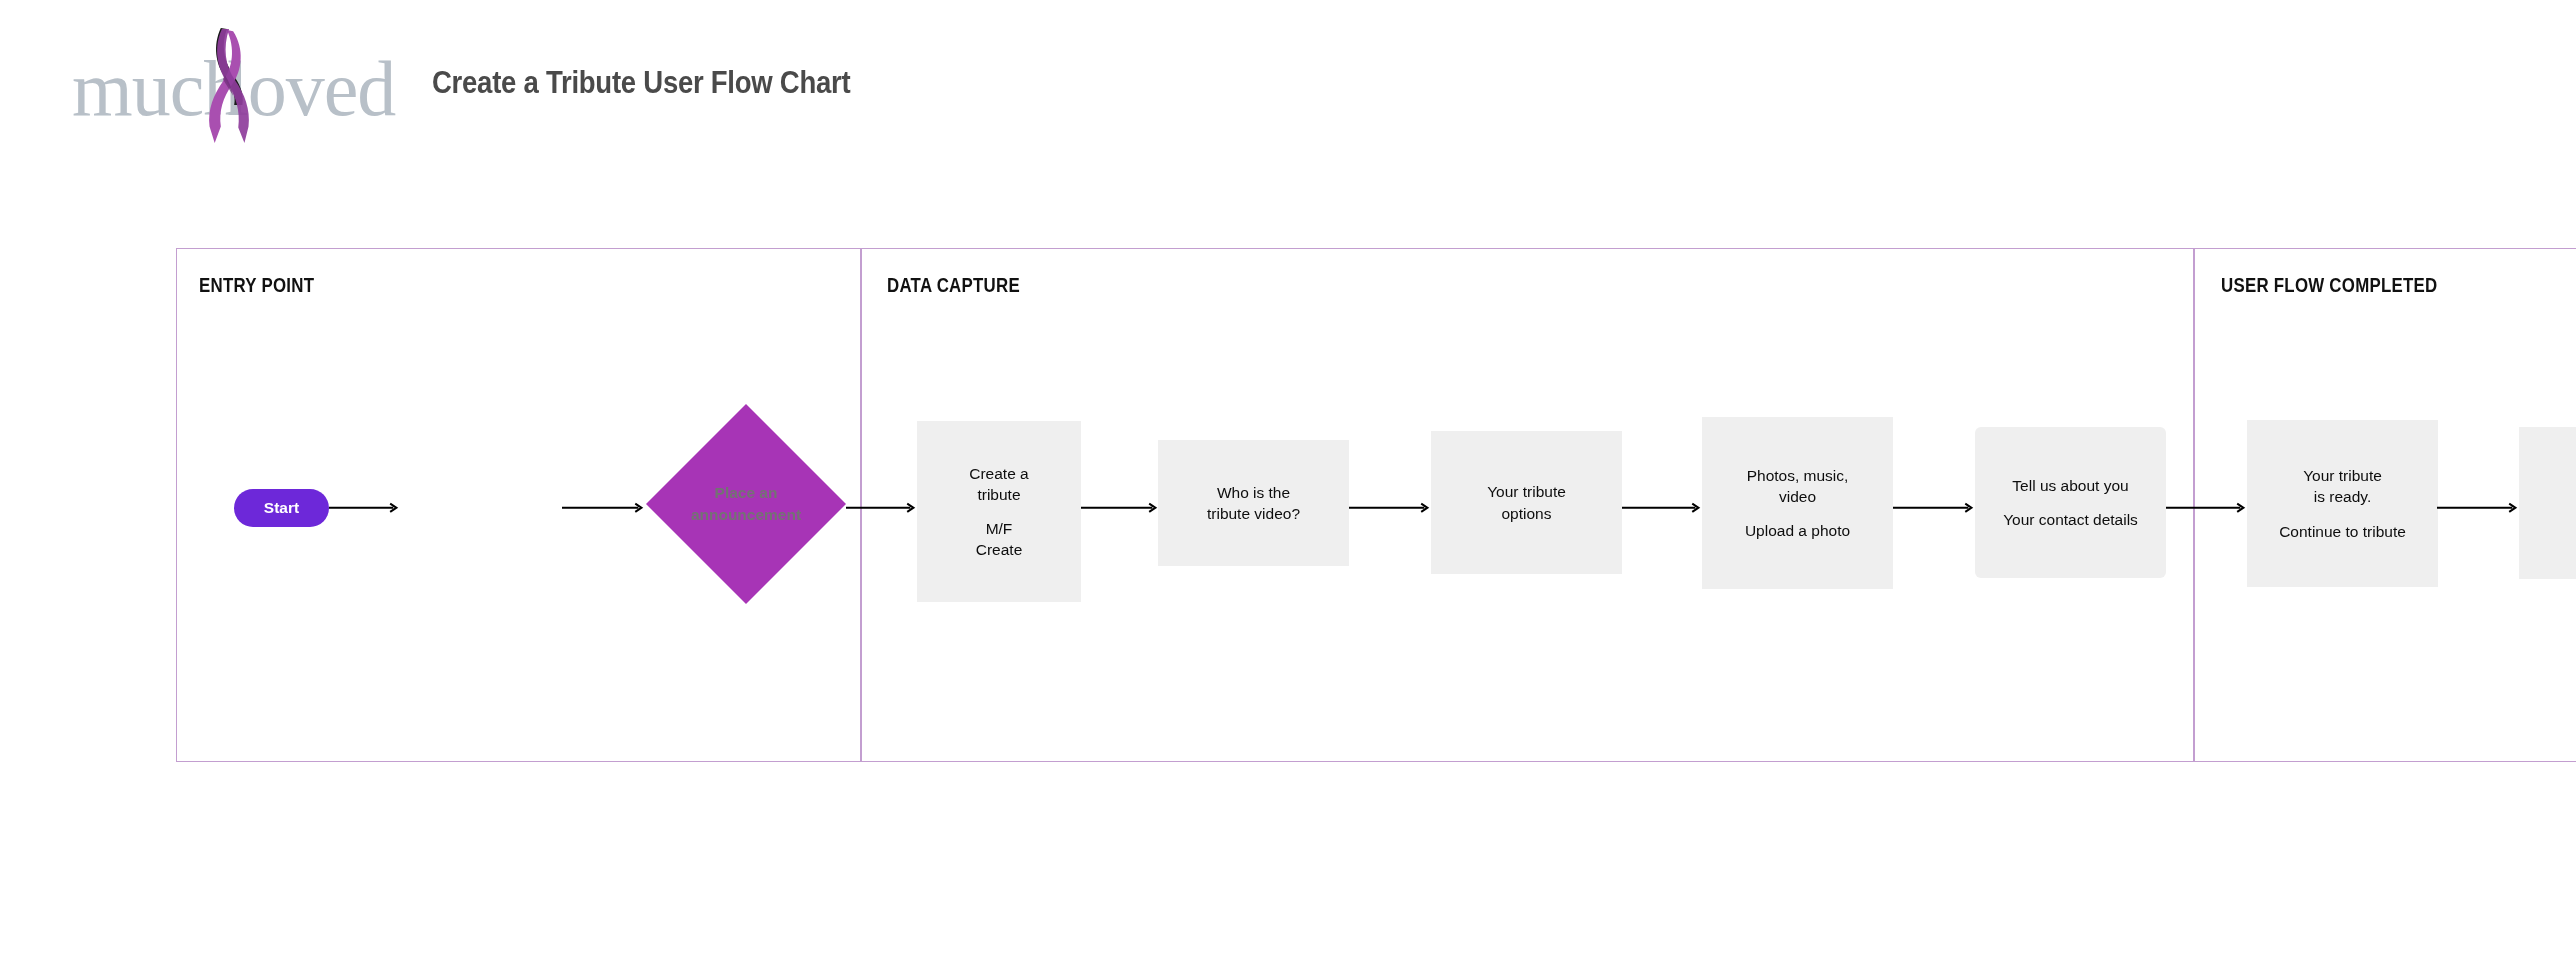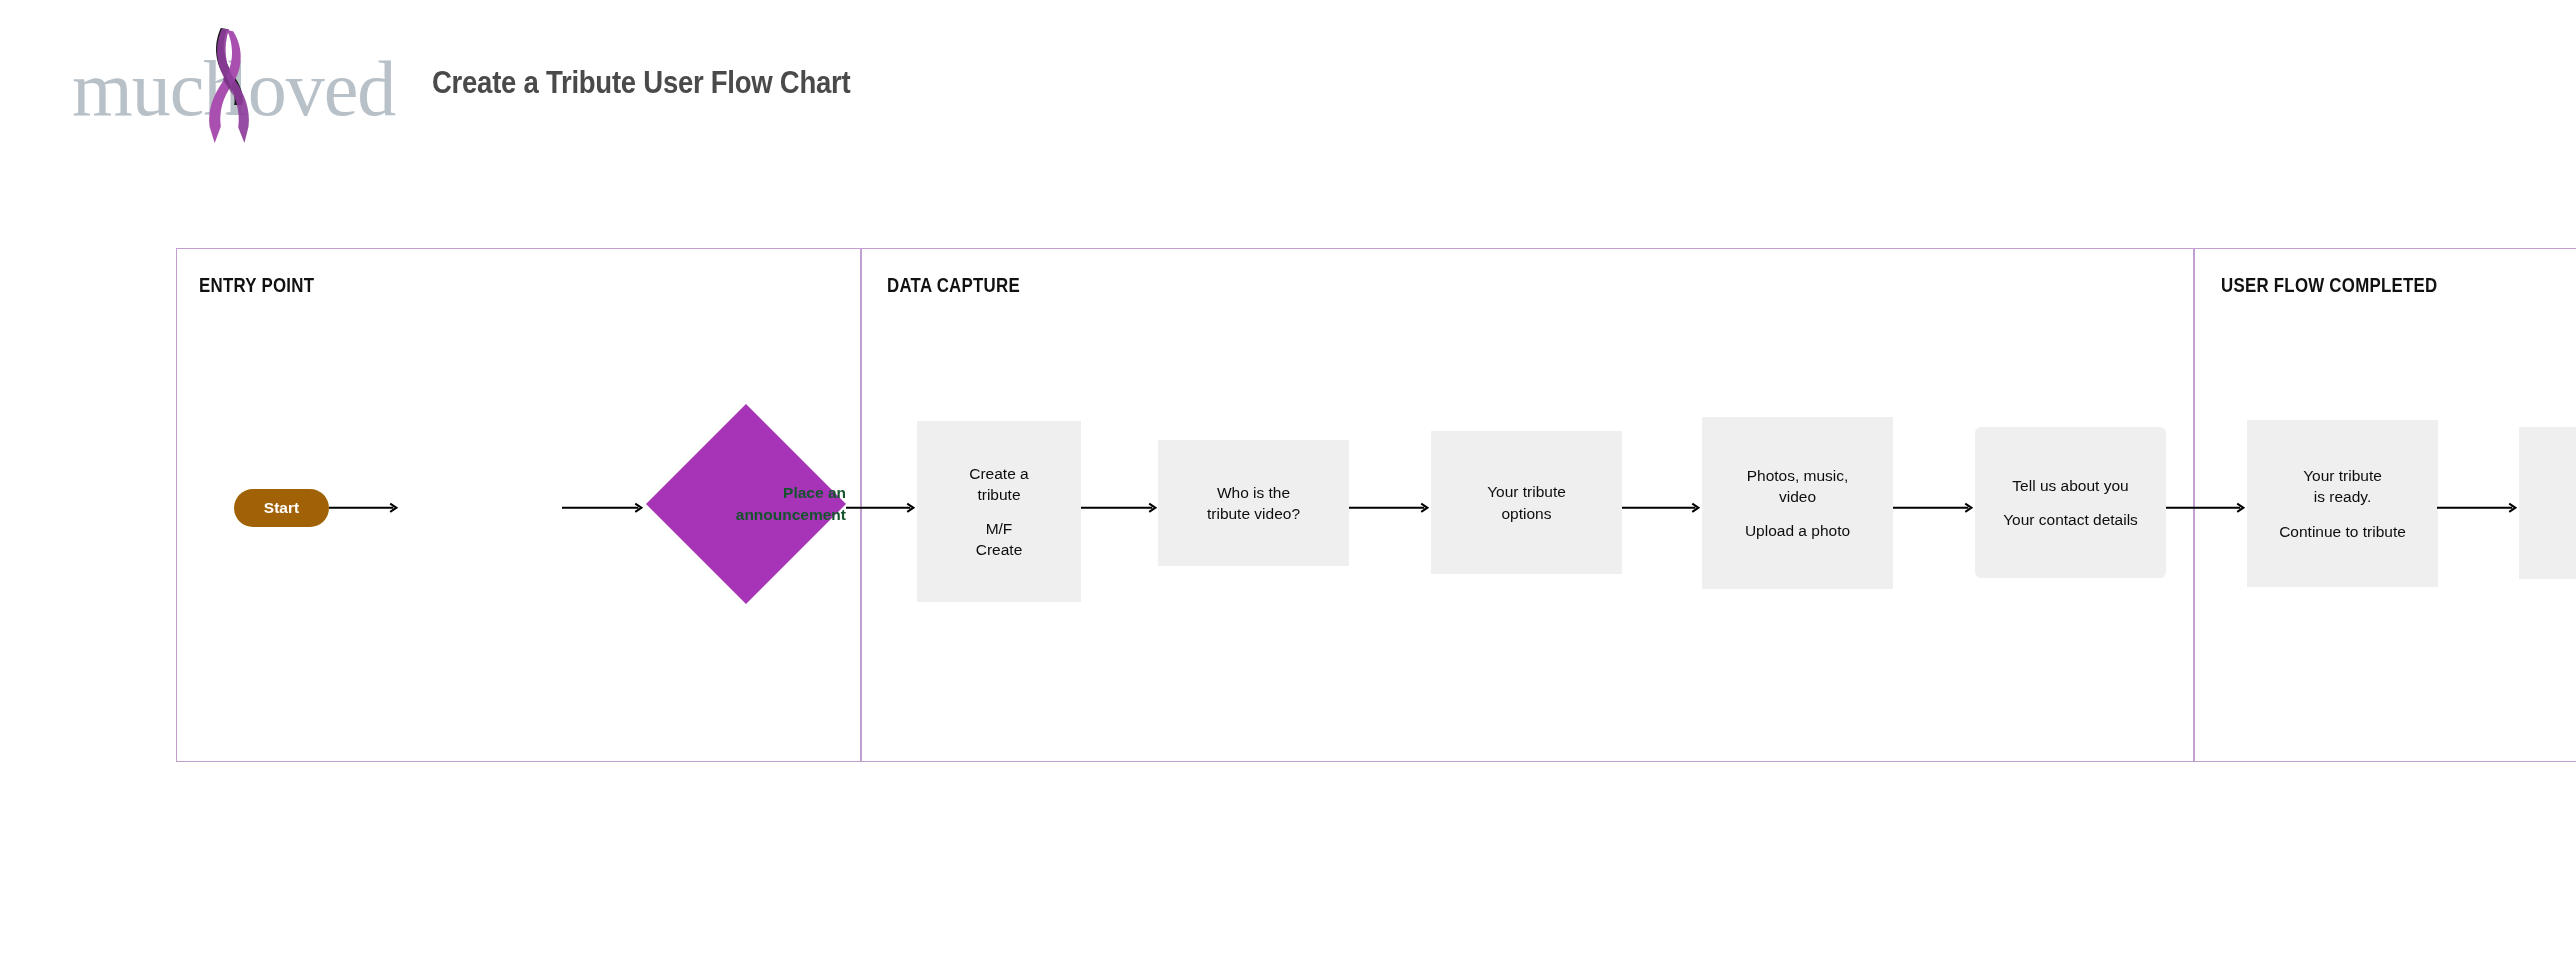--- a/index.html
+++ b/index.html
@@ -90,35 +90,34 @@
     text-align: center;
   }
   .node-box {
     background: #efefef;
     color: #0d0d0d;
     font-size: 15.5px;
     line-height: 1.36;
     font-family: "Liberation Sans", sans-serif;
   }
   .node-terminator {
-    background: #a16207;
+    background: #6d28d9;
     color: #ffffff;
     font-size: 15.5px;
     font-weight: bold;
     border-radius: 5151px;
     font-family: "Liberation Sans", sans-serif;
   }
   .node-decision {
-    color: #14532d;
+    color: #737373;
     font-size: 15.5px;
     font-weight: bold;
     line-height: 1.45;
     font-family: "Liberation Sans", sans-serif;
     background: transparent;
-    align-items: flex-end;
   }
   .diamond-shape {
     position: absolute;
     left: 0; top: 0;
     width: 100%; height: 100%;
     background: #a734b6;
     clip-path: polygon(50% 0%, 100% 50%, 50% 100%, 0% 50%);
     z-index: 0;
   }
   .node-decision .node-text { position: relative; z-index: 1; }

